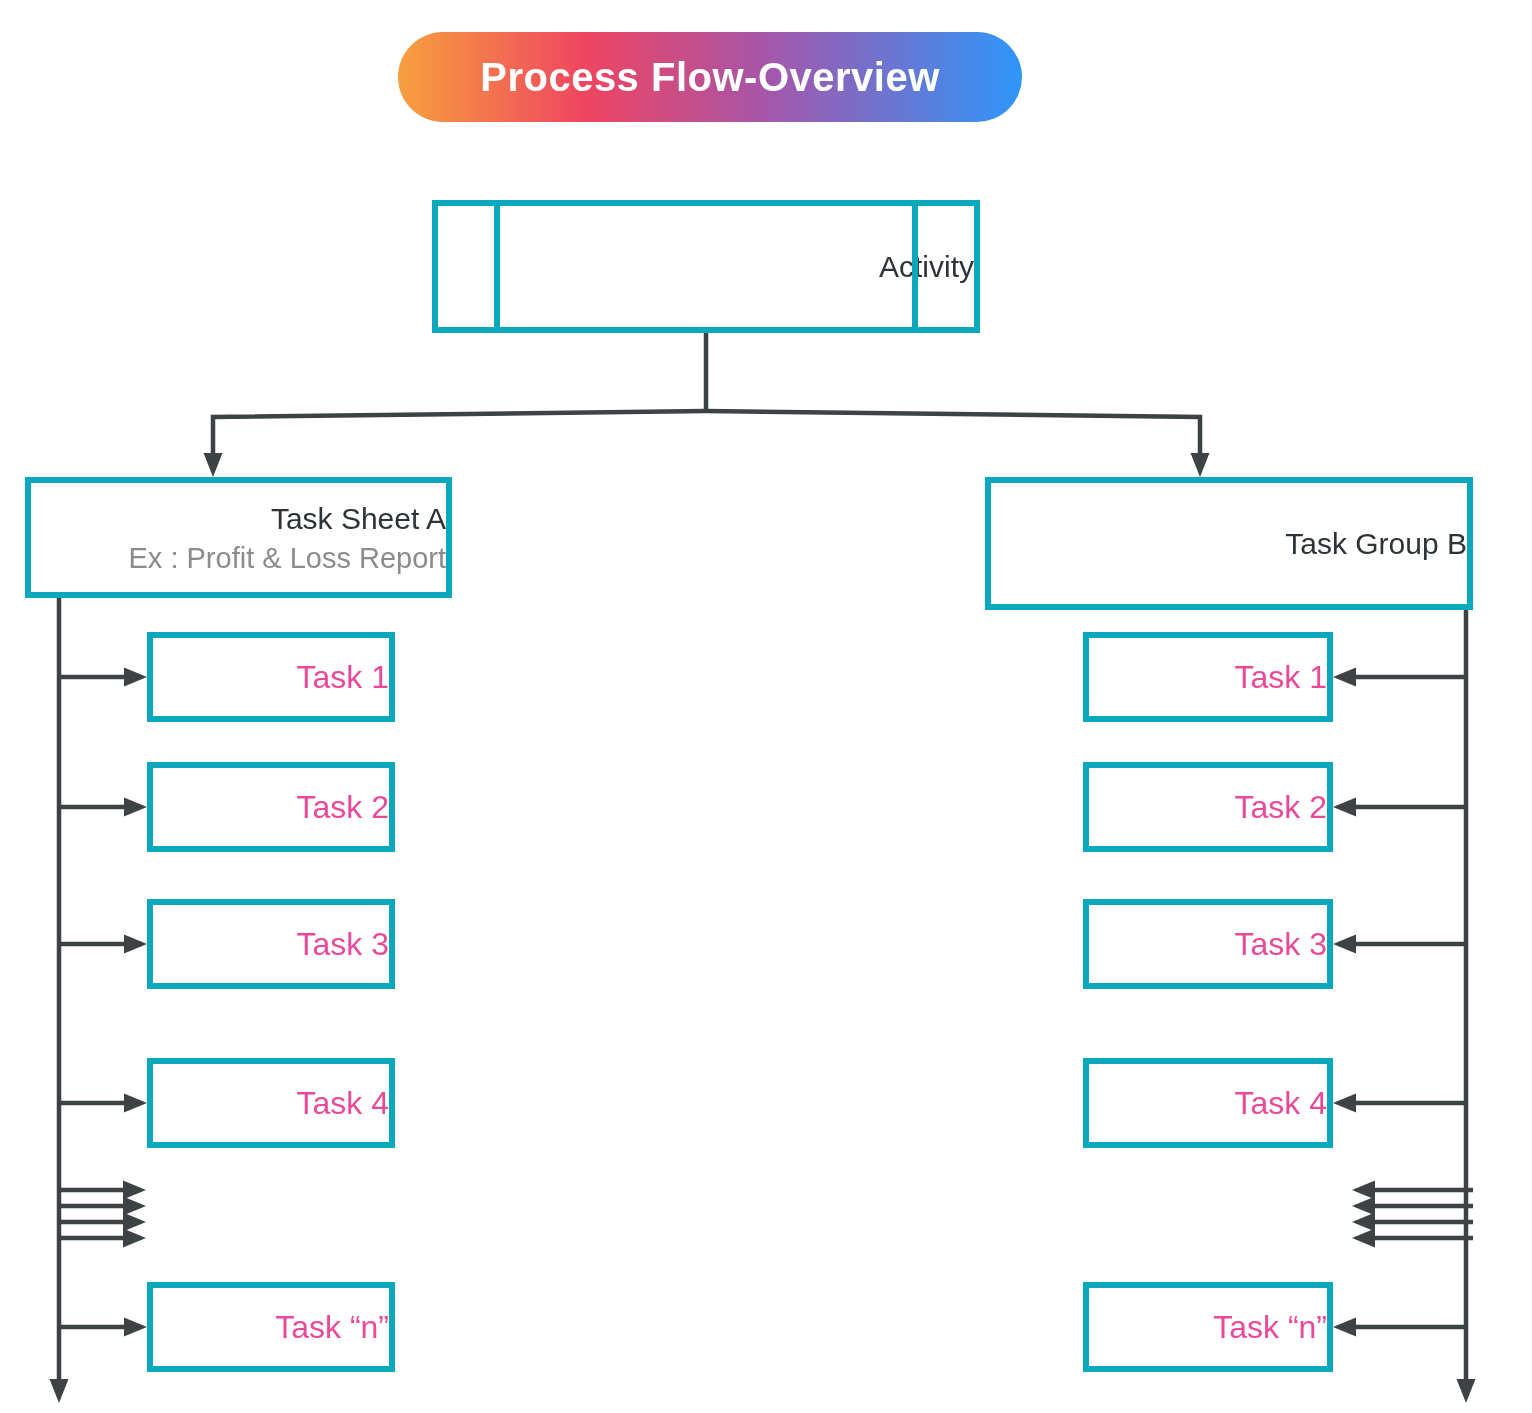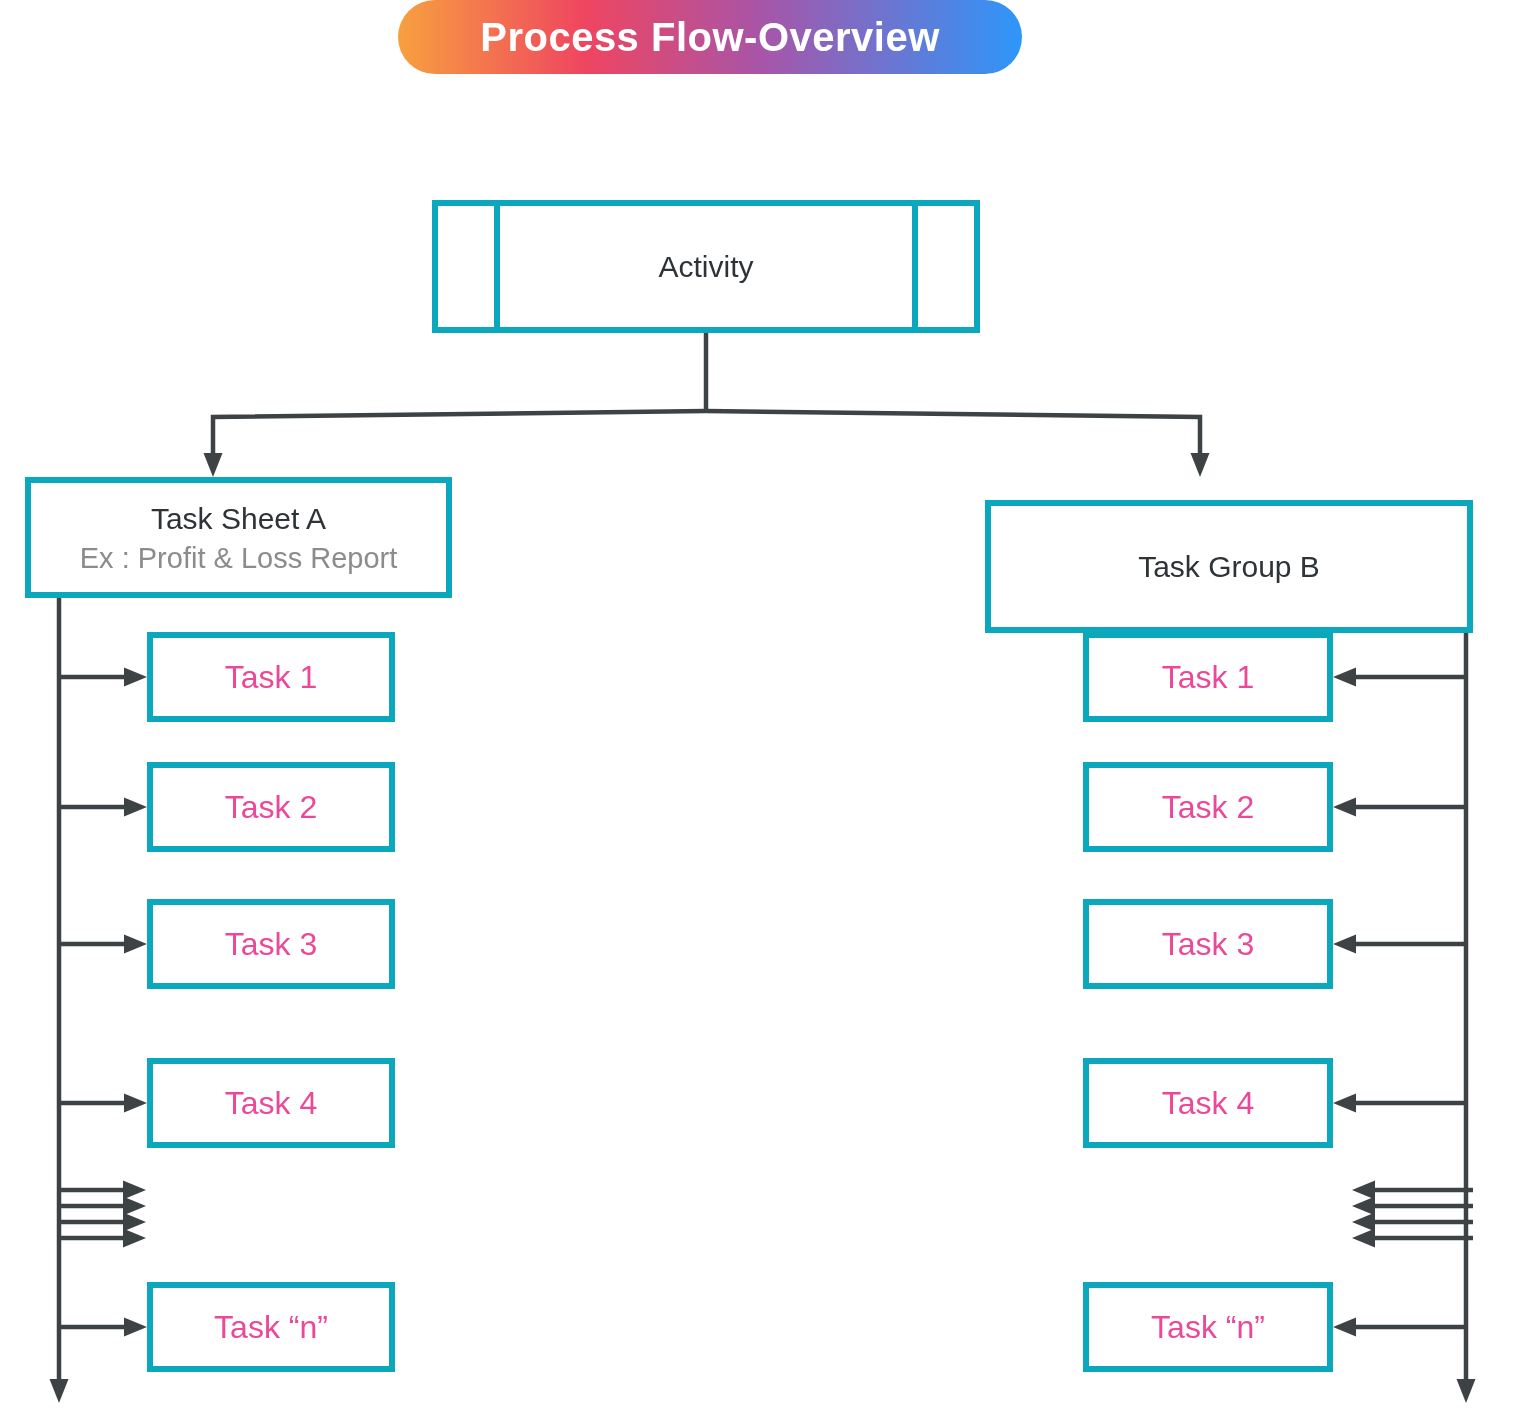--- a/index.html
+++ b/index.html
@@ -4,41 +4,41 @@
 <style>
   html,body{margin:0;padding:0;background:#ffffff;}
   .canvas{
     position:relative;
     width:1532px;height:1413px;
     background:#ffffff;
     font-family:"Liberation Sans", sans-serif;
     overflow:hidden;
   }
   .title-pill{
-    position:absolute;left:398px;top:0;width:624px;height:74px;
+    position:absolute;left:398px;top:32px;width:624px;height:90px;
     border-radius:46px;
     background:linear-gradient(90deg,#F7A03F 0%,#EF4560 30%,#A855A8 58%,#2E96FA 100%);
     display:flex;align-items:center;justify-content:center;
   }
   .title-pill span{
     color:#ffffff;font-size:40px;font-weight:bold;letter-spacing:0.5px;
   }
   .box{
     position:absolute;border:6px solid #0BA7BC;background:#ffffff;
     box-sizing:border-box;
-    display:flex;flex-direction:column;align-items:center;justify-content:center;
+    display:flex;flex-direction:column;align-items:flex-end;justify-content:center;
   }
   .activity-box{left:432px;top:200px;width:548px;height:133px;}
   .activity-bar{
     position:absolute;top:-1px;bottom:-1px;width:6px;background:#0BA7BC;
   }
   .activity-bar.left{left:56px;}
   .activity-bar.right{right:56px;}
   .group-a-box{left:25px;top:477px;width:427px;height:121px;}
-  .group-b-box{left:985px;top:500px;width:488px;height:133px;}
+  .group-b-box{left:985px;top:477px;width:488px;height:133px;}
   .task-box{width:248px;height:90px;}
   .task-box.right{width:250px;}
   .lbl-main{font-size:30px;color:#2E3338;line-height:40px;white-space:nowrap;}
   .lbl-sub{font-size:29px;color:#8C8C8C;line-height:38px;white-space:nowrap;}
   .lbl-task{font-size:32px;color:#ec4899;white-space:nowrap;}
   svg.connectors{position:absolute;left:0;top:0;width:1532px;height:1413px;pointer-events:none;}
   svg.connectors path{stroke:#3D4245;stroke-width:4.5;fill:none;}
   svg.connectors polygon{fill:#3D4245;stroke:none;}
 </style>
 </head>

